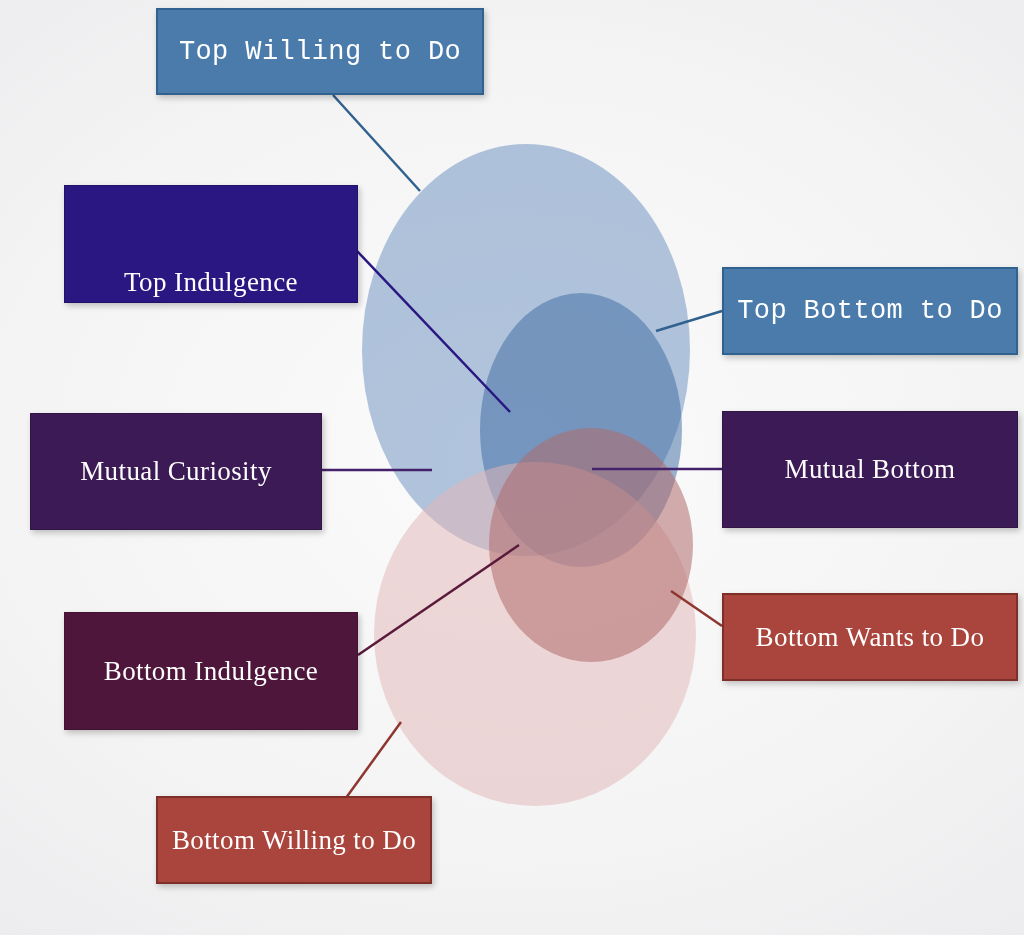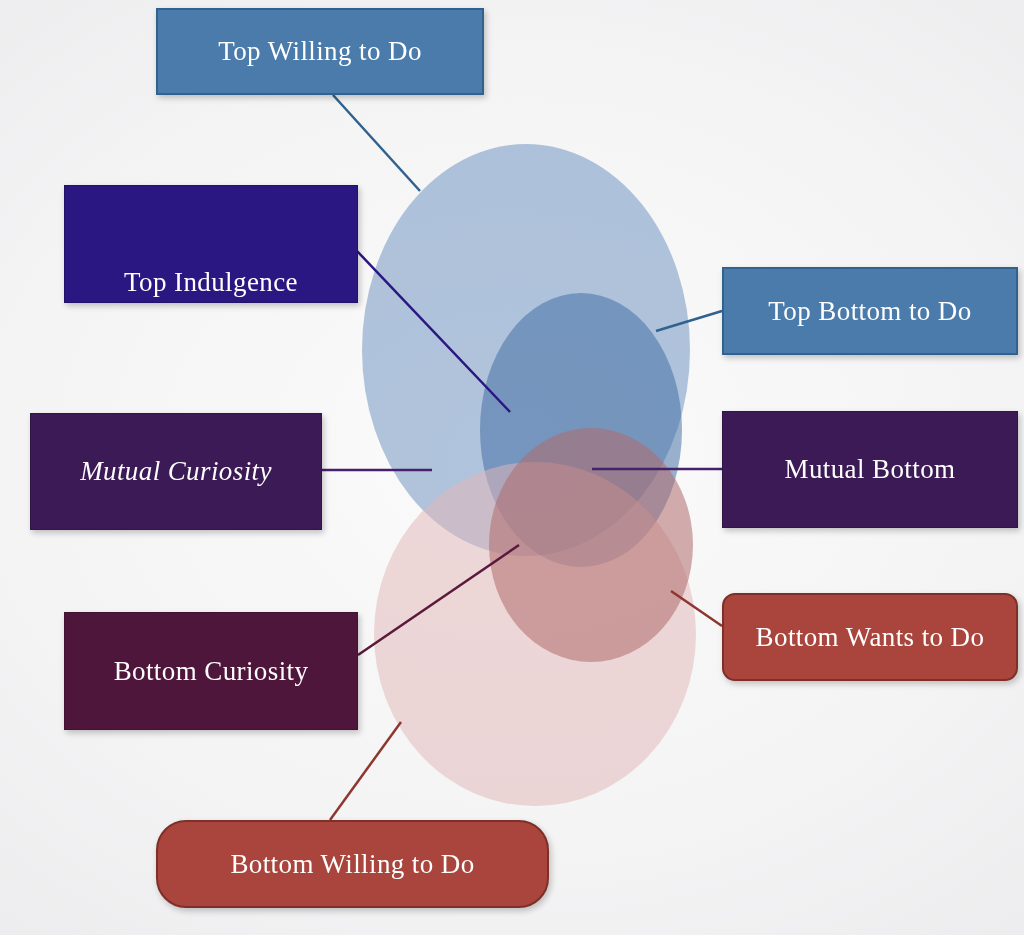--- a/index.html
+++ b/index.html
@@ -33,35 +33,35 @@
     align-items: center;
     justify-content: center;
     color: #ffffff;
     font-size: 27px;
     letter-spacing: 0.4px;
     text-align: center;
     box-shadow: 2px 3px 6px rgba(0,0,0,0.22);
     box-sizing: border-box;
     padding: 4px 10px;
   }
-  .box-blue   { background: #4A7BAA; border: 2px solid #31618F; }
+  .box-blue   { background: #4A7BAA; border: 2px solid #31618F; font-family: Liberation Mono, monospace; }
   .box-indigo { background: #2A1781; border: 1px solid #221268; align-items: flex-end; }
   .box-purple { background: #3C1A55; border: 1px solid #311545; }
   .box-plum   { background: #4F163B; border: 1px solid #421231; }
   .box-red    { background: #A9453C; border: 2px solid #7D2F28; }
 
   
   .pos-top-willing      { left: 156px; top: 8px;   width: 328px; height: 87px; }
   .pos-top-indulgence   { left: 64px;  top: 185px; width: 294px; height: 118px; }
   .pos-top-wants        { left: 722px; top: 267px; width: 296px; height: 88px; }
-  .pos-mutual-curiosity { left: 30px;  top: 413px; width: 292px; height: 117px; font-style: italic; }
+  .pos-mutual-curiosity { left: 30px;  top: 413px; width: 292px; height: 117px; }
   .pos-mutual-desires   { left: 722px; top: 411px; width: 296px; height: 117px; }
   .pos-bottom-indulgence{ left: 64px;  top: 612px; width: 294px; height: 118px; }
-  .pos-bottom-wants     { left: 722px; top: 593px; width: 296px; height: 88px; border-radius: 13px; }
-  .pos-bottom-willing   { left: 156px; top: 820px; width: 393px; height: 88px; border-radius: 30px; }
+  .pos-bottom-wants     { left: 722px; top: 593px; width: 296px; height: 88px; }
+  .pos-bottom-willing   { left: 156px; top: 796px; width: 276px; height: 88px; }
 </style>
 </head>
 <body>
 
 <div class="canvas">
 
   <svg class="diagram-layer" viewBox="0 0 1024 945" xmlns="http://www.w3.org/2000/svg">
 
     <ellipse cx="526" cy="350" rx="164" ry="206" opacity="0.45" fill="#5781B6"></ellipse>
 
@@ -102,21 +102,21 @@
 
   <div class="label-box box-purple pos-mutual-curiosity">
     <span>Mutual Curiosity</span>
   </div>
 
   <div class="label-box box-purple pos-mutual-desires">
     <span>Mutual Bottom</span>
   </div>
 
   <div class="label-box box-plum pos-bottom-indulgence">
-    <span>Bottom Curiosity</span>
+    <span>Bottom Indulgence</span>
   </div>
 
   <div class="label-box box-red pos-bottom-wants">
     <span>Bottom Wants to Do</span>
   </div>
 
   <div class="label-box box-red pos-bottom-willing">
     <span>Bottom Willing to Do</span>
   </div>
 

